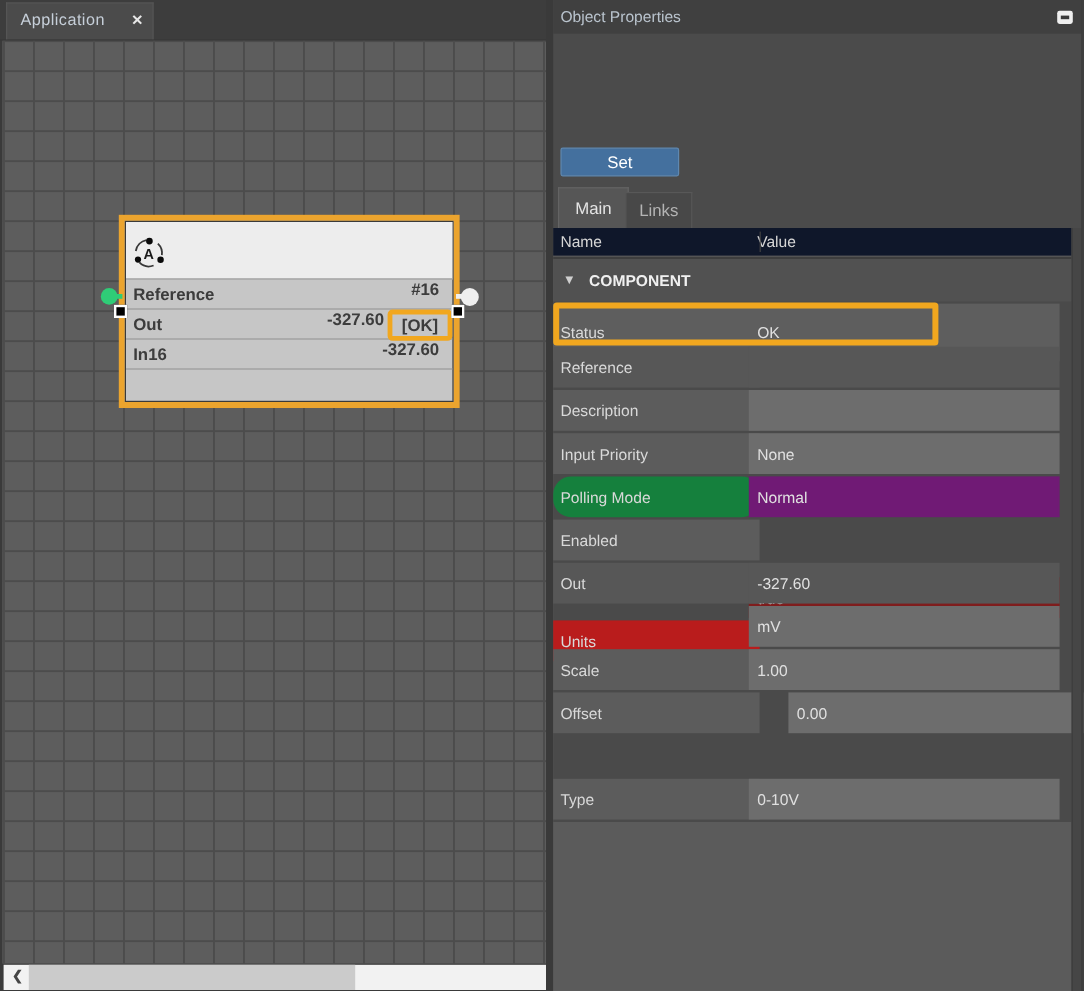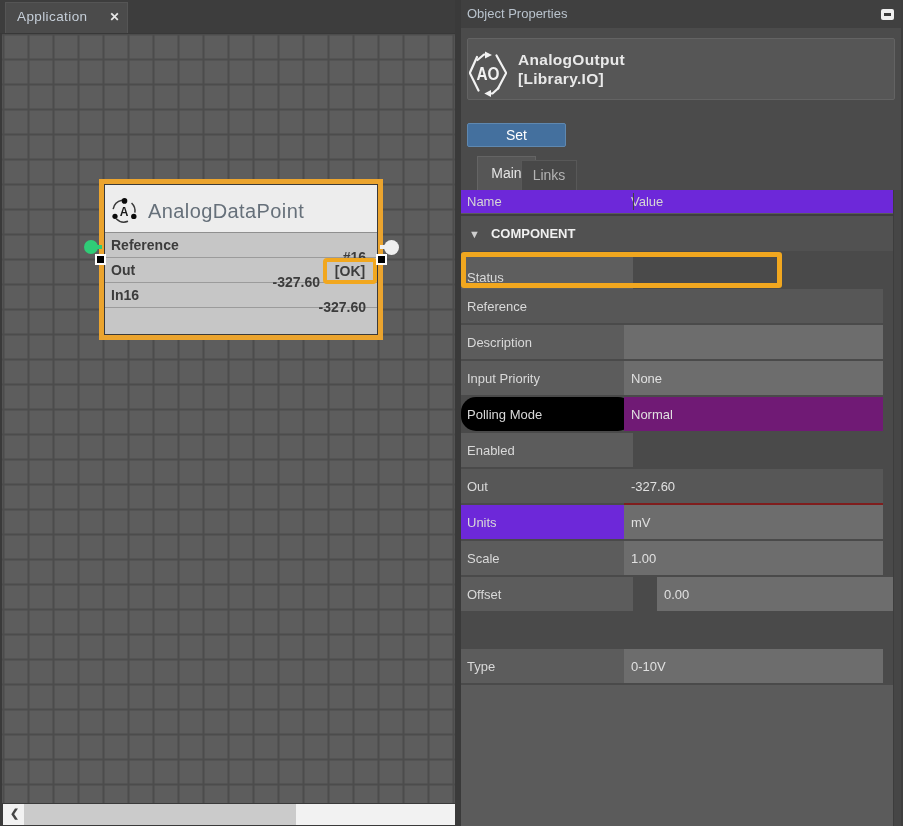--- a/index.html
+++ b/index.html
@@ -17,21 +17,21 @@
     background-size:25px 25px;background-position:0.5px -0.5px;}
   #canvas-topline{left:0;top:33px;width:455px;height:1px;background:#383838;}
 
   
   #block{left:99px;top:179px;width:284px;height:161px;background:#eba42e;}
   #block-inner{left:5px;top:5px;width:274px;height:151px;background:#c6c6c6;border:1px solid #3a3a3a;box-sizing:border-box;}
   #bheader{left:0;top:0;width:272px;height:48px;background:#ededed;border-bottom:1px solid #8f8f8f;box-sizing:border-box;}
   #btitle{left:43px;top:15px;font-size:20px;letter-spacing:0.4px;color:#66707a;}
   .brow{left:0;width:272px;height:25px;border-bottom:1px solid #9b9b9b;box-sizing:border-box;font-size:14px;font-weight:bold;color:#3c3c3c;}
   .brow .l{position:absolute;left:6px;top:4px;}
-  .brow .r{position:absolute;right:11px;top:16px;}
+  .brow .r{position:absolute;right:11px;top:0;}
   #brow1{top:48px;}
   #brow2{top:73px;}
   #brow3{top:98px;}
   #brow2 .r{right:57px;}
   #okbox{left:218px;top:-0.5px;width:54px;height:26px;border:4px solid #f1a71f;border-radius:4px;box-sizing:border-box;text-align:center;line-height:18px;}
 
   
   .port{border-radius:50%;}
   #port-green{left:84px;top:240px;width:14px;height:14px;background:#2fcc77;}
   #port-green-stub{left:96px;top:245px;width:6px;height:4px;background:#2fcc77;}
@@ -52,33 +52,33 @@
   #rtitle span{margin-left:6px;}
   #minico{left:420px;top:9px;width:13px;height:11px;background:#efefef;border-radius:2px;}
   #minico div{position:absolute;left:3px;top:4px;width:7px;height:3px;background:#3a3a3a;}
 
   #hbox{left:6px;top:38px;width:428px;height:62px;background:#565656;border:1px solid #636363;box-sizing:border-box;border-radius:2px;}
   #hbox-text{left:50px;top:11px;color:#e9e9e9;font-size:15.5px;font-weight:bold;letter-spacing:0.3px;line-height:19px;}
 
   #setbtn{left:6px;top:123px;width:99px;height:24px;background:#44709e;border:1px solid #5f88b0;box-sizing:border-box;border-radius:2px;color:#fff;font-size:14px;text-align:center;line-height:22px;}
 
   .rtab{box-sizing:border-box;font-size:14px;text-align:center;}
-  #rtab-main{left:16px;top:156px;width:59px;height:34px;background:#565656;border:1px solid #646464;border-bottom:none;color:#e4e4e4;line-height:32px;}
+  #rtab-main{left:4px;top:156px;width:59px;height:34px;background:#565656;border:1px solid #646464;border-bottom:none;color:#e4e4e4;line-height:32px;}
   #rtab-links{left:60px;top:160px;width:56px;height:30px;background:#484848;border:1px solid #585858;border-bottom:none;color:#b4b4b4;line-height:28px;}
 
   
   #grid{left:0;top:190px;width:432px;height:636px;background:#5b5b5b;}
   #rowsbg{left:0;top:61px;width:432px;height:434px;background:#4a4a4a;}
   #headline{left:0;top:24px;width:432px;height:2px;background:#3e3e3e;}
   #headdiv{left:172px;top:3px;width:1px;height:17px;background:#414141;}
   #grid-gutter{left:432px;top:190px;width:10px;height:636px;background:#464646;border-left:1px solid #3d3d3d;box-sizing:border-box;}
   .grow{left:0;width:432px;}
   .gname{position:absolute;left:0;top:0;width:172px;height:100%;box-sizing:border-box;padding-left:6px;color:#d9d9d9;font-size:13px;display:flex;align-items:center;}
   .gval{position:absolute;left:163px;top:0;width:259px;height:100%;box-sizing:border-box;padding-left:7px;color:#e0e0e0;font-size:13px;display:flex;align-items:center;}
-  #ghead{top:0;height:23px;background:#6d28d9;}
+  #ghead{top:0;height:23px;background:#0f172a;}
   #ghead .gname,#ghead .gval{color:#d6d6d6;}
   #gsection{top:26px;height:35px;width:432px;background:#515151;color:#f0f0f0;font-size:13px;font-weight:bold;display:flex;align-items:center;}
   #gsection .arrow{margin-left:8px;font-size:11px;color:#cfcfcf;}
   #gsection .txt{margin-left:11px;}
   #rightedge{left:901px;top:0;width:2px;height:826px;background:#3e3e3e;}
 </style>
 </head>
 <body>
 
 <div class="abs" id="tabbar"></div>
@@ -96,21 +96,20 @@
           <path d="M 5.15 14.18 A 11 11 0 0 1 13.98 5.19"></path>
           <path d="M 23.55 8.01 A 11 11 0 0 1 26.88 17.59"></path>
           <path d="M 8.17 23.73 A 11 11 0 0 0 20 26.25"></path>
         </g>
         <g fill="#0a0a0a">
           <circle cx="16.5" cy="5.9" r="2.8"></circle>
           <circle cx="7" cy="21.3" r="2.6"></circle>
           <circle cx="25.8" cy="21.4" r="2.7"></circle>
         </g>
       </svg>
-      <div class="abs" id="btitle">AnalogDataPoint</div>
     </div>
     <div class="abs brow" id="brow1">
         <span class="l">Reference</span>
         <span class="r">#16</span>
       </div>
     <div class="abs brow" id="brow2">
         <span class="l">Out</span>
         <span class="r">-327.60</span>
         <div class="abs" id="okbox">[OK]</div>
       </div>
@@ -132,83 +131,68 @@
   <div class="abs" id="hthumb"></div>
   <div class="abs" id="harrow">❮</div>
 </div>
 
 <div class="abs" id="rpanel">
   <div class="abs" id="rtitle"><span>Object Properties</span></div>
   <div class="abs" id="minico">
       <div></div>
     </div>
 
-  <div class="abs" id="hbox">
-    <svg class="abs" style="left:1px;top:12px" width="38" height="47" viewBox="0 -1 38 47">
-      <text x="19" y="27.5" font-size="19" font-weight="bold" fill="#f2f2f2" text-anchor="middle" textLength="23" lengthAdjust="spacingAndGlyphs" font-family="Liberation Sans">AO</text>
-      <g fill="none" stroke="#f2f2f2" stroke-width="2.2" stroke-linecap="round" stroke-linejoin="round">
-        <path d="M 8 5 L 0.8 21 L 9.5 38.5"></path>
-        <path d="M 27.5 3.5 L 37.2 21 L 29 36.5"></path>
-        <path d="M 8.5 8 L 15 2.5 L 16.5 2.5"></path>
-        <path d="M 29.5 36 L 23.5 41.5 L 21.5 41.5"></path>
-      </g>
-      <g fill="#f2f2f2">
-        <path d="M 16 -0.6 L 23 3 L 16 6.6 Z"></path>
-        <path d="M 22 37.9 L 22 45.1 L 15.3 41.5 Z"></path>
-      </g>
-    </svg>
-    <div class="abs" id="hbox-text">AnalogOutput<br>[Library.IO]</div>
-  </div>
 
   <div class="abs" id="setbtn">Set</div>
 
   <div class="abs rtab" id="rtab-main">Main</div>
   <div class="abs rtab" id="rtab-links">Links</div>
 
   <div class="abs" id="grid">
     <div class="abs" id="rowsbg"></div>
     <div class="abs grow" id="ghead">
         <div class="gname">Name</div>
         <div class="gval">Value</div>
         <div class="abs" id="headdiv"></div>
       </div>
     <div class="abs" id="headline"></div>
     <div class="abs" id="gsection">
         <span class="arrow">▼</span>
         <span class="txt">COMPONENT</span>
       </div>
   <div class="abs grow" style="top: 63px; height: 48px;">
         <div class="gname" style="background: rgb(94, 94, 94);">Status</div>
+        <div class="gval" style="background: rgb(94, 94, 94);">OK</div>
       </div>
       <div class="abs grow" style="top: 99px; height: 34px;">
         <div class="gname" style="background: rgb(87, 87, 87);">Reference</div>
         <div class="gval" style="background: rgb(87, 87, 87);"></div>
       </div>
       <div class="abs grow" style="top: 135px; height: 34px;">
         <div class="gname" style="background: rgb(92, 92, 92);">Description</div>
         <div class="gval" style="background: rgb(109, 109, 109);"></div>
       </div>
       <div class="abs grow" style="top: 171px; height: 34px;">
         <div class="gname" style="background: rgb(92, 92, 92);">Input Priority</div>
         <div class="gval" style="background: rgb(109, 109, 109);">None</div>
       </div>
       <div class="abs grow" style="top: 207px; height: 34px;">
-        <div class="gname" style="background: #000000; border-radius: 15px;">Polling Mode</div>
+        <div class="gname" style="background: #15803d; border-radius: 15px;">Polling Mode</div>
         <div class="gval" style="background: #701a75;">Normal</div>
       </div>
       <div class="abs grow" style="top: 243px; height: 34px;">
         <div class="gname" style="background: rgb(92, 92, 92);">Enabled</div>
         <div class="gval" style="background: #7f1d1d; margin-top: 48px;">true</div>
       </div>
       <div class="abs grow" style="top: 279px; height: 34px;">
         <div class="gname" style="background: rgb(87, 87, 87);">Out</div>
         <div class="gval" style="background: rgb(87, 87, 87);">-327.60</div>
       </div>
       <div class="abs grow" style="top: 315px; height: 34px;">
-        <div class="gname" style="background: #6d28d9;">Units</div>
+        <div class="gname" style="background: #b91c1c; margin-top: 12px;">Units</div>
         <div class="gval" style="background: rgb(109, 109, 109);">mV</div>
       </div>
       <div class="abs grow" style="top: 351px; height: 34px;">
         <div class="gname" style="background: rgb(92, 92, 92);">Scale</div>
         <div class="gval" style="background: rgb(109, 109, 109);">1.00</div>
       </div>
       <div class="abs grow" style="top: 387px; height: 34px;">
         <div class="gname" style="background: rgb(92, 92, 92);">Offset</div>
         <div class="gval" style="background: rgb(109, 109, 109); margin-left: 33px;">0.00</div>
       </div>

